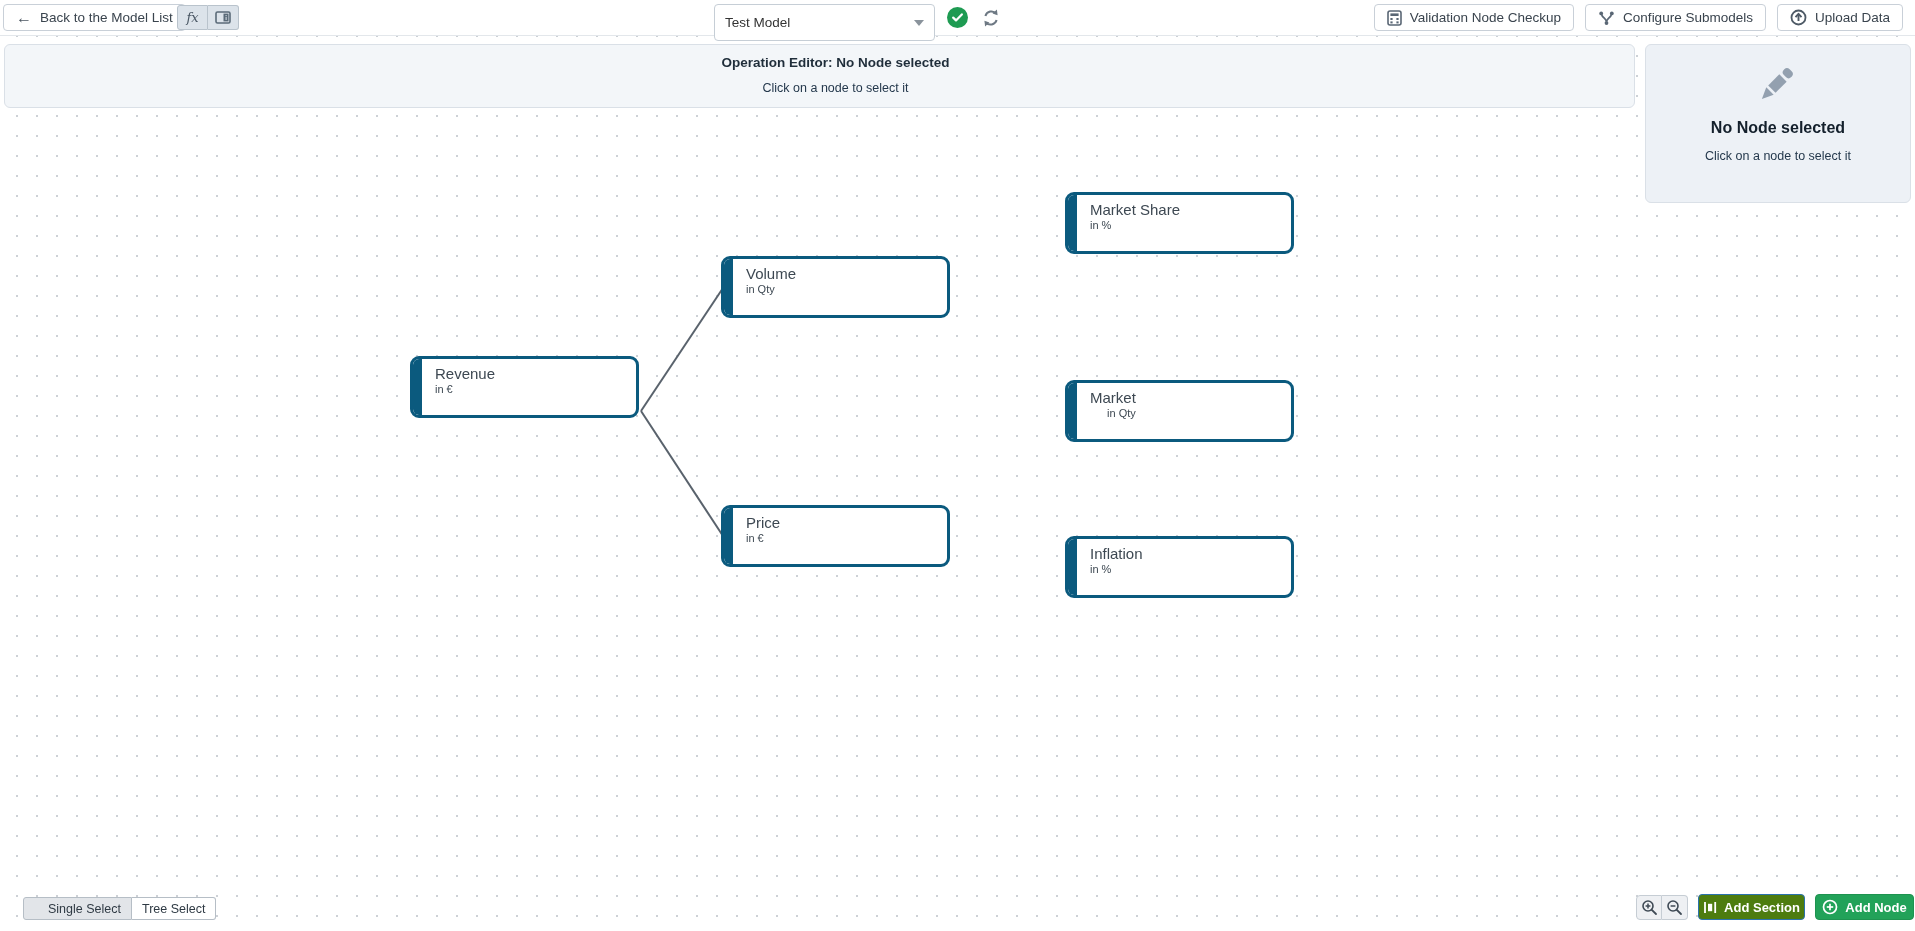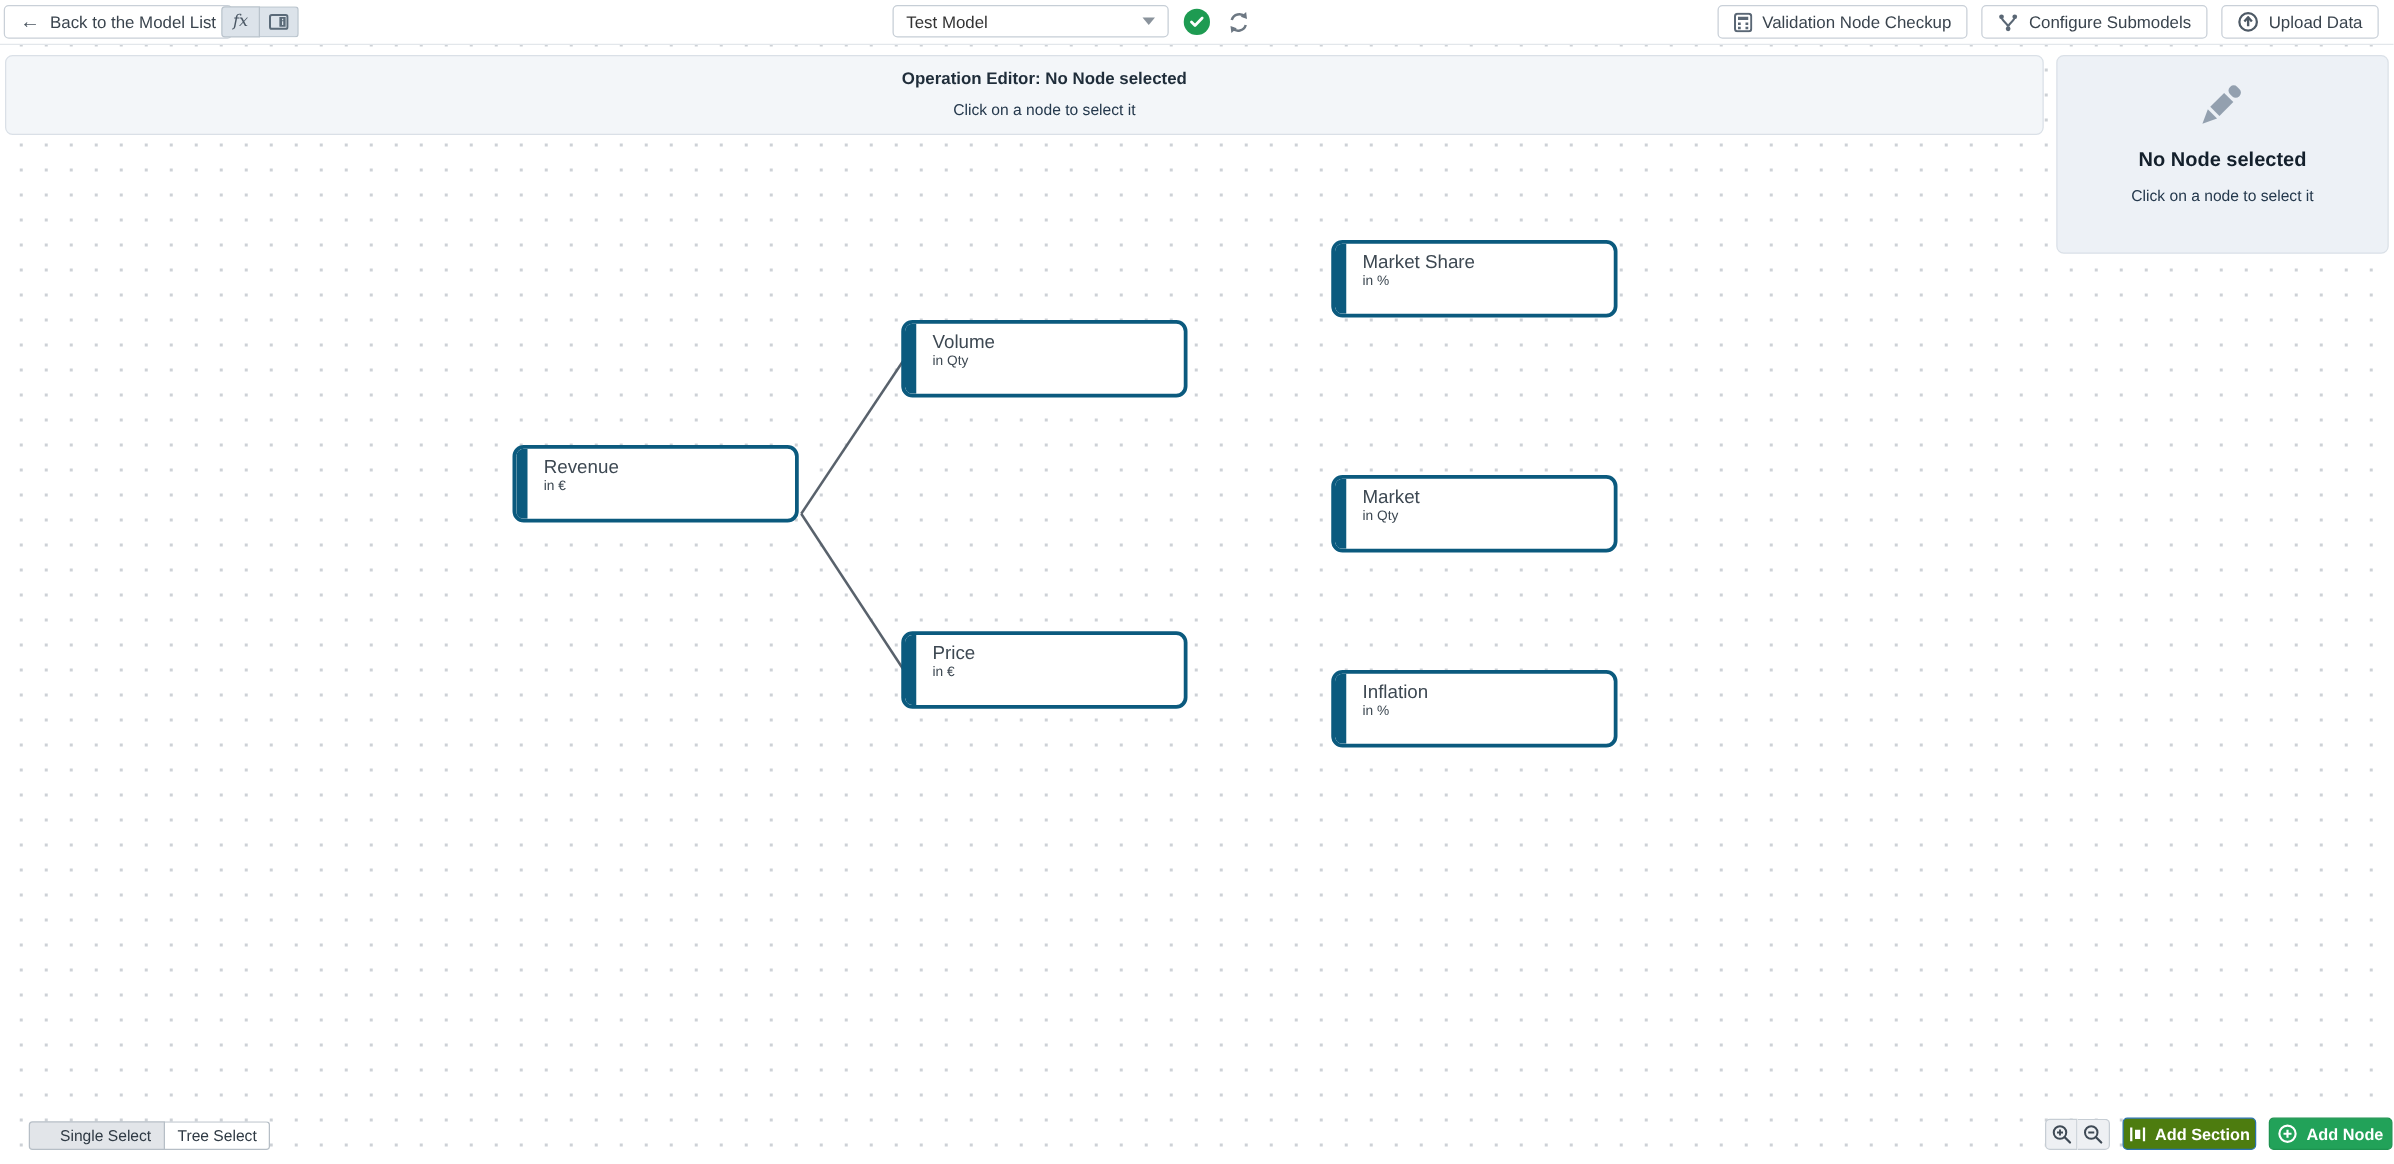--- a/index.html
+++ b/index.html
@@ -29,21 +29,21 @@
   .fx-group { position:absolute; left:177px; top:5px; display:flex; }
   .mini-btn {
     width:31px; height:25px; display:inline-flex; align-items:center; justify-content:center;
     background:#dce3ea; border:1px solid #b9c3cc; cursor:pointer;
   }
   .mini-btn:first-child { border-radius:3px 0 0 3px; }
   .mini-btn:last-child  { border-radius:0 3px 3px 0; border-left:none; }
   .fx-label { font-family:"DejaVu Serif", serif; font-style:italic; font-size:13px; color:#4a5764; }
 
   .model-select {
-    position:absolute; left:714px; top:4px; width:221px; height:26px;
+    position:absolute; left:714px; top:4px; width:221px; height:37px;
     background:#fff; border:1px solid #c6ced6; border-radius:4px;
     display:flex; align-items:center; padding:0 10px; font-size:13.5px; color:#333;
     cursor:pointer;
   }
   .model-select .caret {
     margin-left:auto; width:0; height:0;
     border-left:5px solid transparent; border-right:5px solid transparent;
     border-top:6px solid #8a939c;
   }
   .status-check {
@@ -246,21 +246,21 @@
 </div>
 
 <div class="node" style="left:410px; top:356px;">
   <div class="accent"></div>
   <div class="nbody">
     <div class="ntitle">Revenue</div>
     <div class="nunit">in €</div>
   </div>
 </div>
 
-<div class="node" style="left:1065px; top:380px;">
+<div class="node" style="left:1065px; top:380px;text-align:right;">
   <div class="accent"></div>
   <div class="nbody">
     <div class="ntitle">Market</div>
     <div class="nunit">in Qty</div>
   </div>
 </div>
 
 <div class="node" style="left:721px; top:505px;">
   <div class="accent"></div>
   <div class="nbody">

